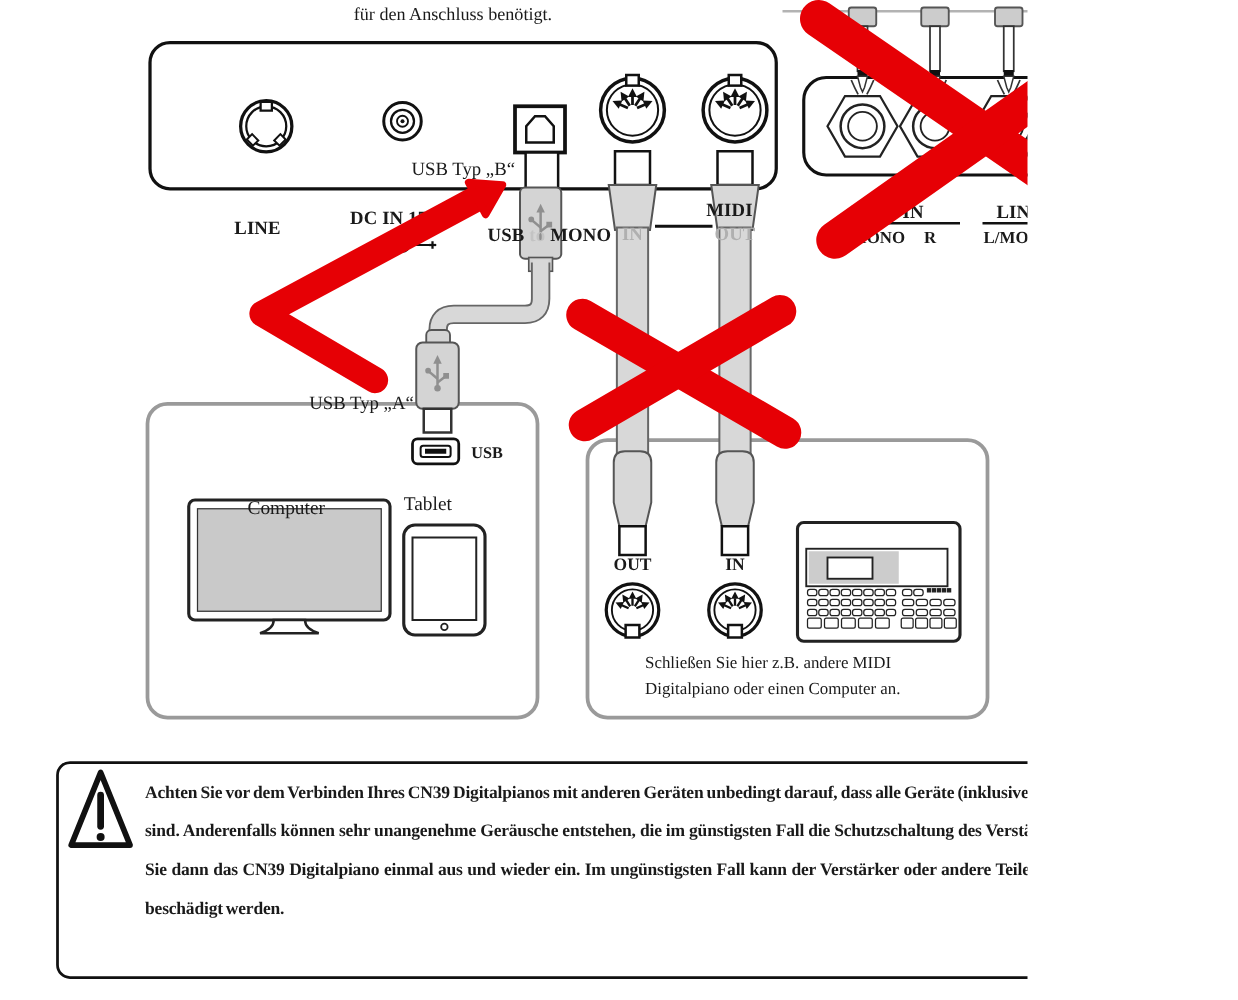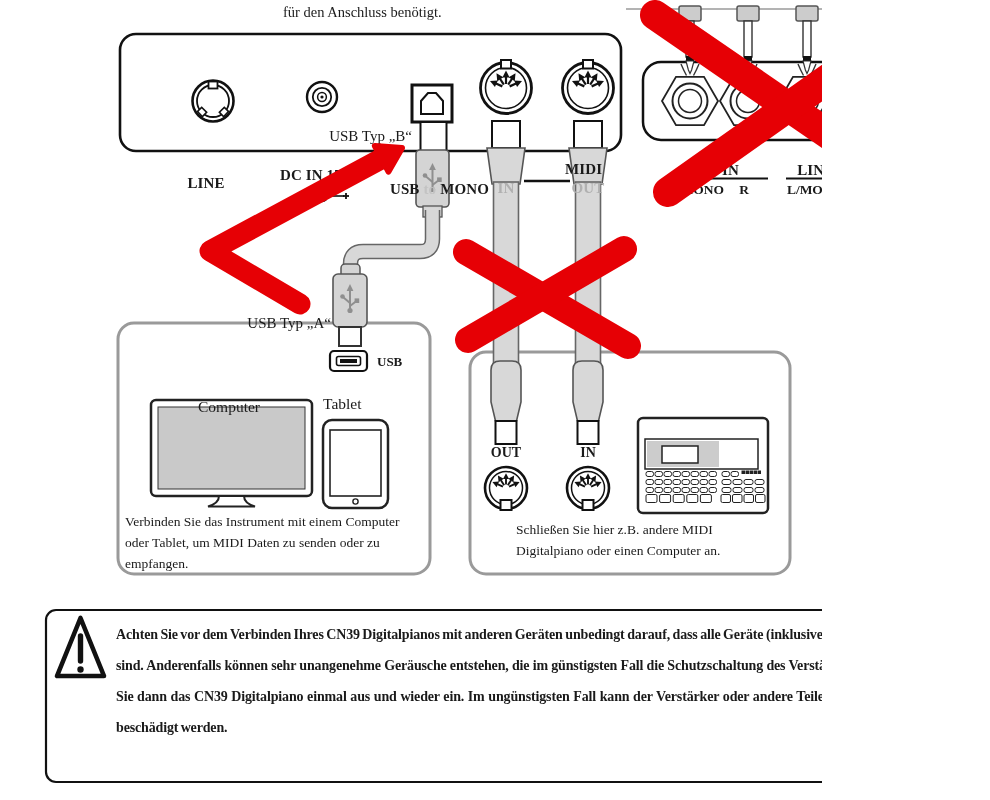--- a/index.html
+++ b/index.html
@@ -262,21 +262,20 @@
   <div class="txt lbl ctr" style="left:790px;top:162px;width:88px;">LINE OUT</div>
   <div class="txt ctr b" style="left:665px;top:182px;width:62px;font-size:13.5px;">L/MONO</div>
   <div class="txt ctr b" style="left:736px;top:182px;width:16px;font-size:13.5px;">R</div>
   <div class="txt ctr b" style="left:784px;top:182px;width:62px;font-size:13.5px;">L/MONO</div>
   <div class="txt ctr b" style="left:861px;top:182px;width:16px;font-size:13.5px;">R</div>
 
   <div class="txt sm rt" style="left:240px;top:315px;width:91px;">USB Typ „A“</div>
   <div class="txt b" style="left:377px;top:354px;font-size:13px;">USB</div>
   <div class="txt" style="left:198px;top:398px;font-size:15.5px;">Computer</div>
   <div class="txt" style="left:323px;top:395px;font-size:15.5px;">Tablet</div>
-  <div class="txt cap" style="left:125px;top:511px;width:286px;">Verbinden Sie das Instrument mit einem Computer oder Tablet, um MIDI Daten zu senden oder zu empfangen.</div>
 
   <div class="txt b ctr" style="left:486px;top:445px;width:40px;font-size:14px;">OUT</div>
   <div class="txt b ctr" style="left:568px;top:445px;width:40px;font-size:14px;">IN</div>
   <div class="txt cap" style="left:516px;top:519px;width:238px;">Schließen Sie hier z.B. andere MIDI Digitalpiano oder einen Computer an.</div>
 
   <div class="warn-p" style="top:619px;">Achten Sie vor dem Verbinden Ihres CN39 Digitalpianos mit anderen Geräten unbedingt darauf, dass alle Geräte (inklusive Ihres CN39) ausgeschaltet sind. Anderenfalls können sehr unangenehme Geräusche entstehen, die im günstigsten Fall die Schutzschaltung des Verstärkers aktivieren. Schalten Sie dann das CN39 Digitalpiano einmal aus und wieder ein. Im ungünstigsten Fall kann der Verstärker oder andere Teile Ihres CN39 Digitalpianos beschädigt werden.</div>
 
   <div class="txt b" style="left:976px;top:783px;font-size:17px;">1</div>
 
   <svg id="red" width="990" height="800" viewBox="0 0 990 800">

